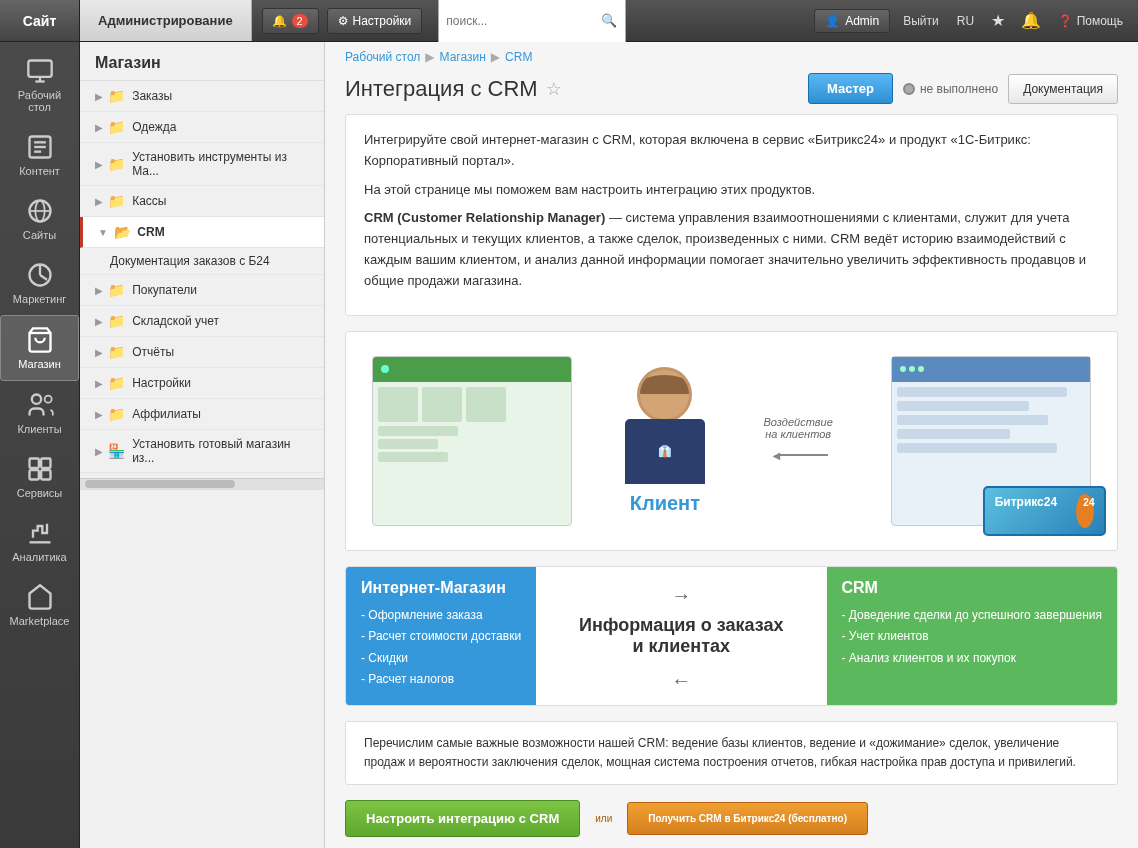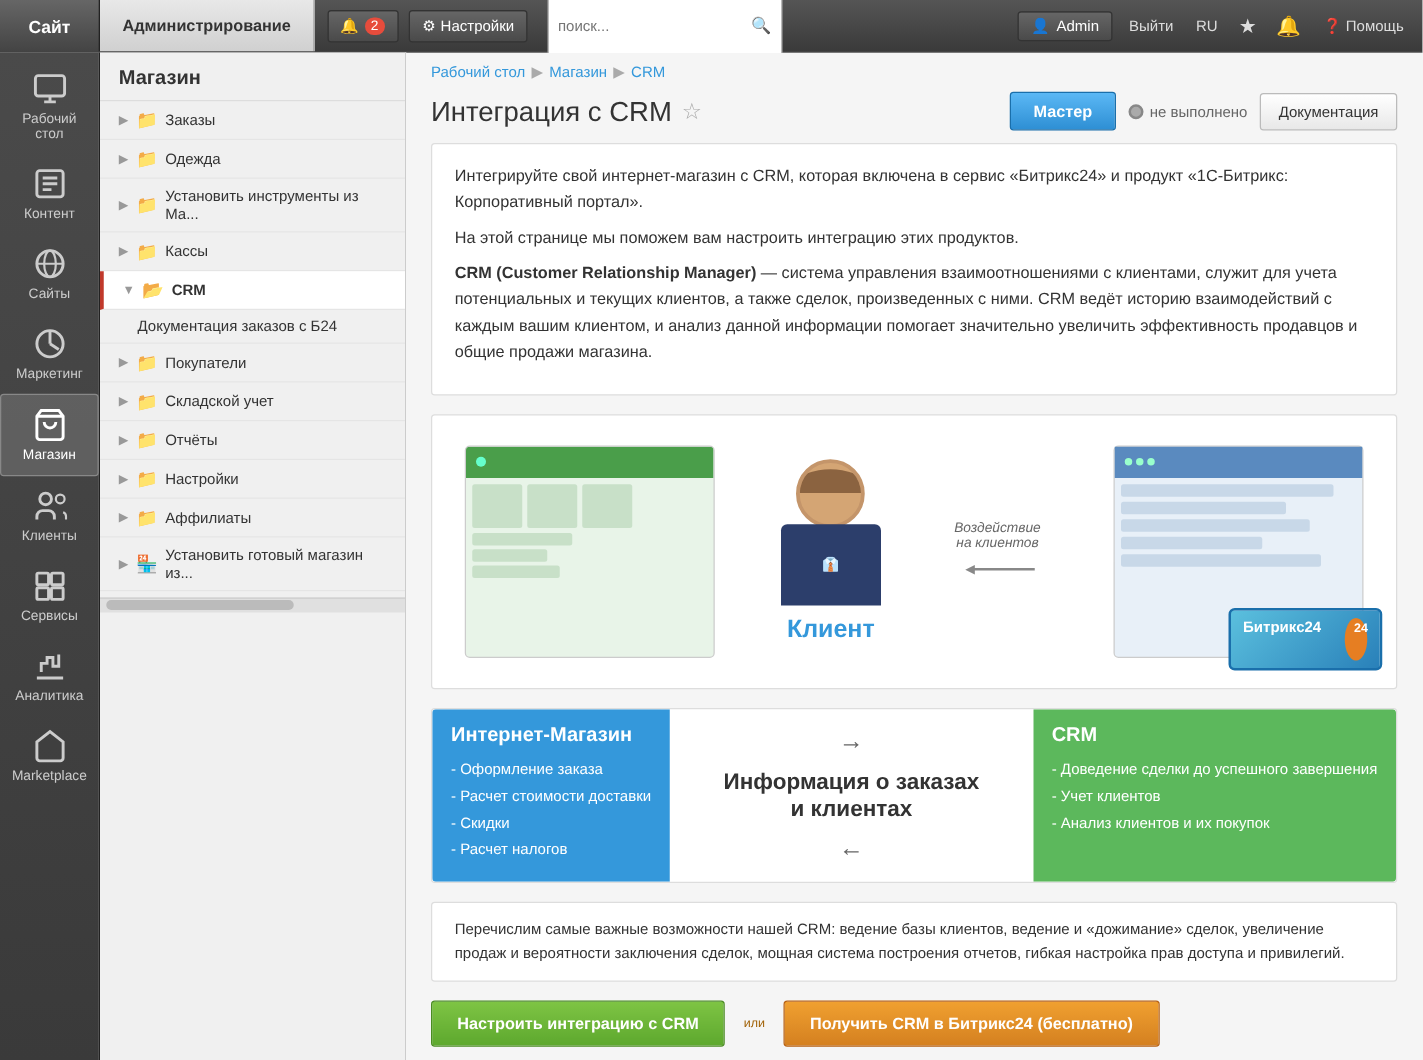--- a/index.html
+++ b/index.html
@@ -293,21 +293,21 @@
     }
     .btn-configure {
       background: linear-gradient(to bottom, #7ec444, #5da82e);
       color: #fff; border: 1px solid #4a8c22; padding: 10px 20px;
       border-radius: 3px; font-size: 13px; cursor: pointer; font-weight: bold;
     }
     .action-or { color: #a16207; font-size: 10px; }
     .btn-get {
       background: linear-gradient(to bottom, #f0a030, #d48020);
       color: #fff; border: 1px solid #b86010; padding: 10px 20px;
-      border-radius: 3px; font-size: 13px; cursor: pointer; font-weight: bold;
+      border-radius: 3px; font-size: 10px; cursor: pointer; font-weight: bold;
     }
 
     
     ::-webkit-scrollbar { width: 6px; }
     ::-webkit-scrollbar-track { background: #f0f0f0; }
     ::-webkit-scrollbar-thumb { background: #bbb; border-radius: 3px; }
   </style>
 </head>
 <body>
 

